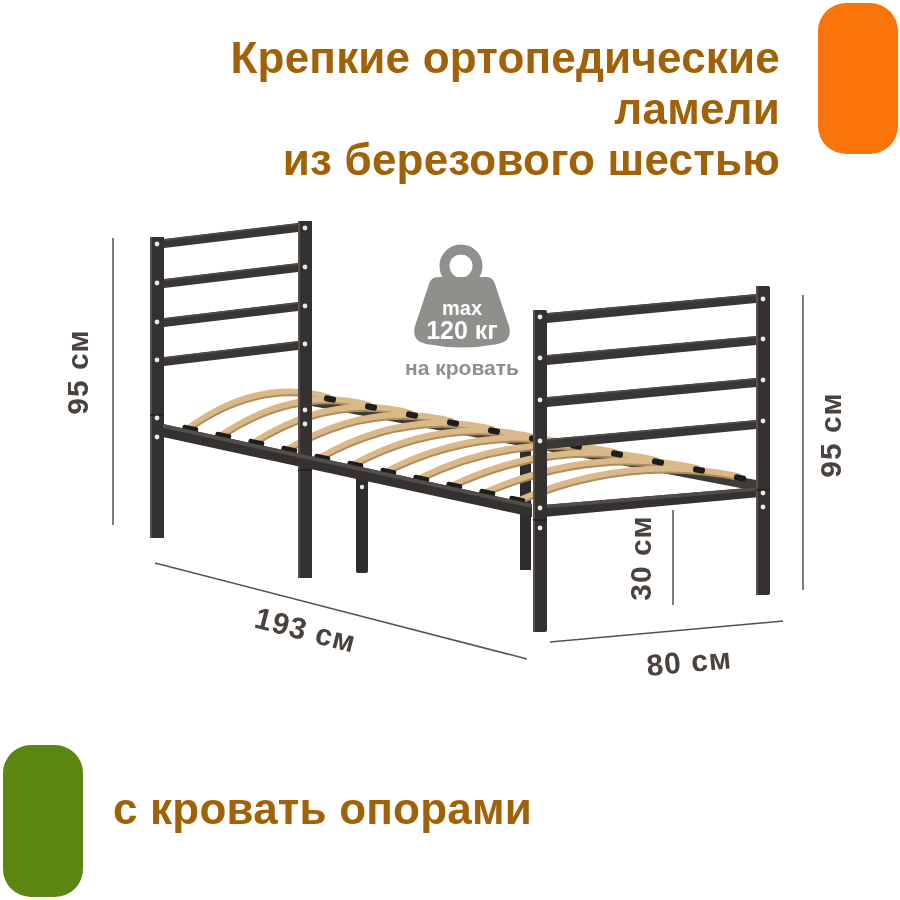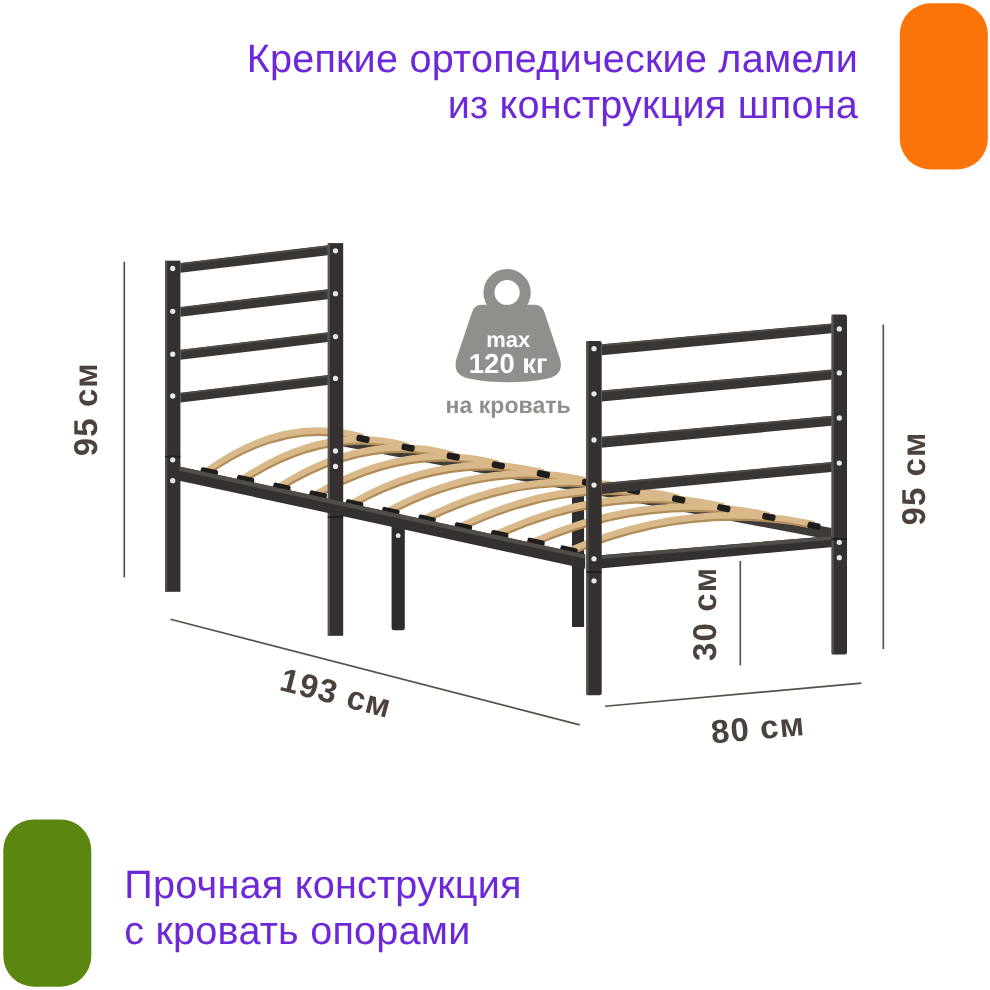--- a/index.html
+++ b/index.html
@@ -4,21 +4,21 @@
 <style>
   html,body{margin:0;padding:0;background:#ffffff;}
   .canvas{
     position:relative;width:900px;height:900px;overflow:hidden;background:#ffffff;
     font-family:"Liberation Sans","DejaVu Sans",sans-serif;
   }
   .accent{position:absolute;border-radius:28px;}
   .accent.orange{top:3px;left:818px;width:80px;height:151px;background:#FA7409;}
   .accent.green{top:745px;left:3px;width:80px;height:152px;background:#5B860F;}
   .title{
-    position:absolute;color:#6d28d9;font-weight:400;font-size:36px;line-height:1.16;
+    position:absolute;color:#a16207;font-weight:700;font-size:44px;line-height:1.16;
     letter-spacing:0.2px;
   }
   .title.top{left:100px;right:120px;top:32px;text-align:right;}
   .title.bottom{left:113px;top:783px;text-align:left;}
   svg{position:absolute;left:0;top:0;}
   .dim-text{fill:#4B423D;font-weight:600;font-size:30px;letter-spacing:1px;
     font-family:"Liberation Sans","DejaVu Sans",sans-serif;}
   .dim-line{stroke:#55514B;stroke-width:1.5;fill:none;}
   .badge-text{fill:#ffffff;font-weight:700;font-family:"Liberation Sans","DejaVu Sans",sans-serif;}
   .badge-caption{fill:#8F8F8B;font-weight:700;font-size:21px;
@@ -27,25 +27,24 @@
 </head>
 <body>
 
 <div class="canvas">
 
   <div class="accent orange"></div>
   <div class="accent green"></div>
 
   <div class="title top">
     <div>Крепкие ортопедические ламели</div>
-    <div>из конструкция шпона</div>
+    <div>из березового шестью</div>
   </div>
 
   <div class="title bottom">
-    <div>Прочная конструкция</div>
     <div>с кровать опорами</div>
   </div>
 
   <svg width="900" height="900" viewBox="0 0 900 900">
 
     <g>
 
       <g>
         <polygon points="312,395 756,480 756,491 312,406" fill="#3E3B39"></polygon>
       </g>

